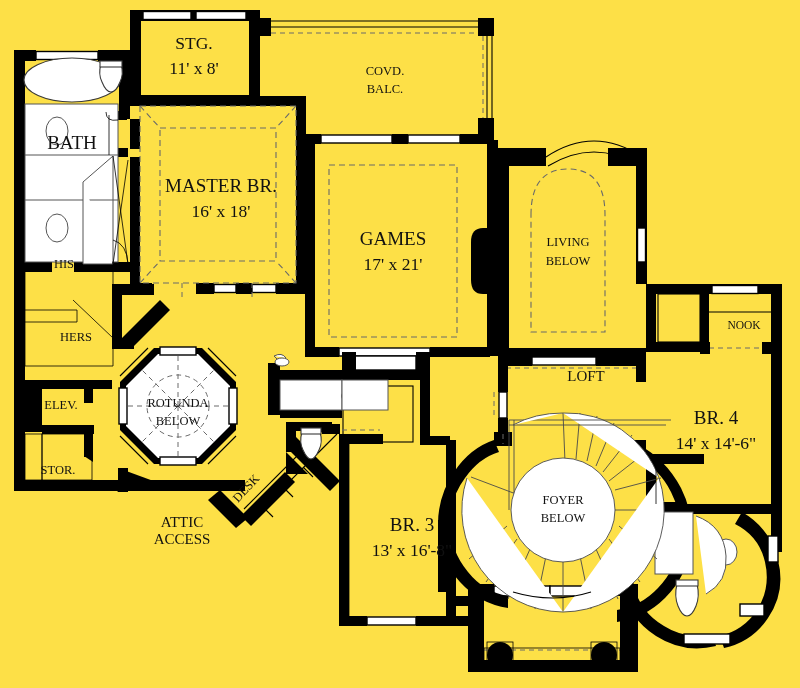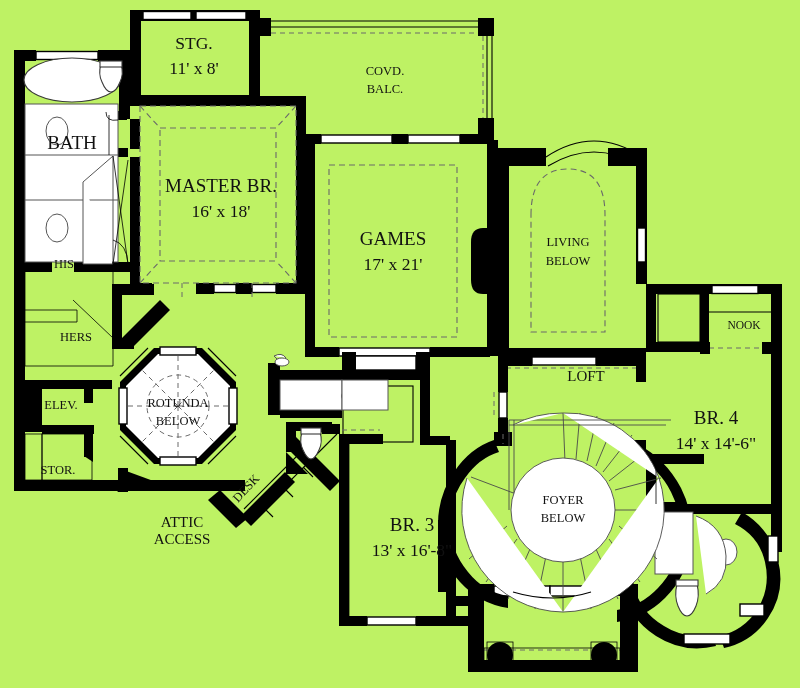--- a/index.html
+++ b/index.html
@@ -10,21 +10,21 @@
   body {
     width: 800px;
     height: 688px;
     font-family: "Liberation Serif", serif;
     overflow: hidden;
   }
   #plan-root {
     position: relative;
     width: 800px;
     height: 688px;
-    background: #bef264;
+    background: #fde047;
   }
   svg.plan {
     position: absolute;
     left: 0;
     top: 0;
     width: 800px;
     height: 688px;
   }
   .wall      { fill: #000000; }
   .thinline  { fill: none; stroke: #000000; stroke-width: 1.1; }

